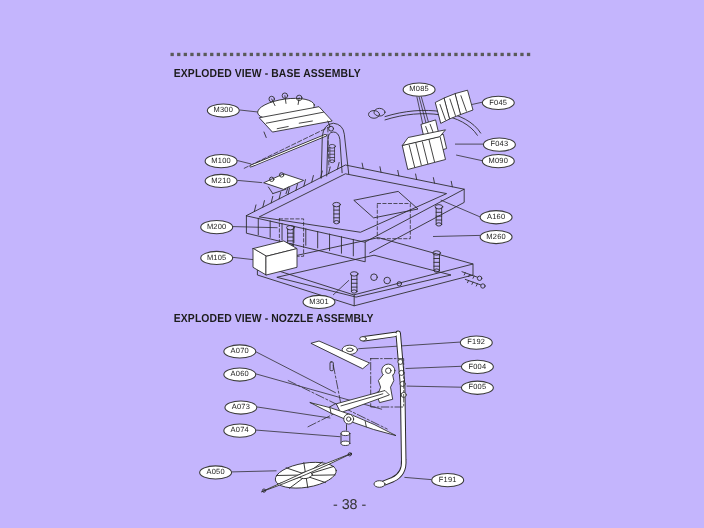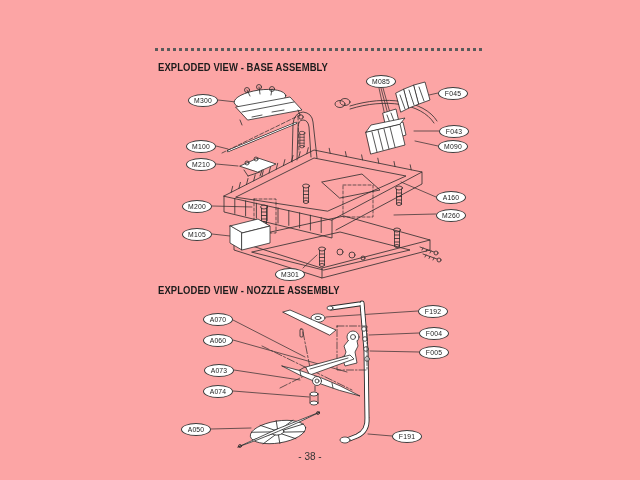--- a/index.html
+++ b/index.html
@@ -1,26 +1,26 @@
 <!DOCTYPE html>
 <html><head>
 <meta charset="utf-8">
 <style>
   *{margin:0;padding:0;box-sizing:border-box}
   html,body{width:640px;height:480px}
   body{background:#fff;font-family:"Liberation Sans",sans-serif;position:relative;overflow:hidden}
-  .page{position:absolute;inset:0;background:#fca5a5}
+  .page{position:absolute;inset:0;background:#c4b5fd}
   .divider{position:absolute;left:155px;top:48px;width:327px;height:0;border-top:3px dotted #5a5a5a}
   .section-title{position:absolute;font-weight:bold;font-size:10.5px;color:#1c1c1c;
     transform:scaleX(.9);transform-origin:0 0;white-space:nowrap;letter-spacing:.1px}
   #base-title{left:158px;top:61px}
   #nozzle-title{left:158px;top:284px}
   .callout{position:absolute;width:30px;height:13px;border:1px solid #3c3c3c;border-radius:50%;
     background:#fff;font-size:6.8px;line-height:11px;text-align:center;color:#222;letter-spacing:.2px;z-index:5}
-  .pageno{position:absolute;left:287px;top:451px;width:46px;text-align:center;font-size:10px;color:#333}
+  .pageno{position:absolute;left:287px;top:451px;width:46px;text-align:right;font-size:13px;color:#333}
   svg{position:absolute}
 </style>
 </head>
 <body>
 
 <div class="page">
 
   <div class="divider"></div>
 
   <div class="section-title" id="base-title">EXPLODED VIEW - BASE ASSEMBLY</div>

